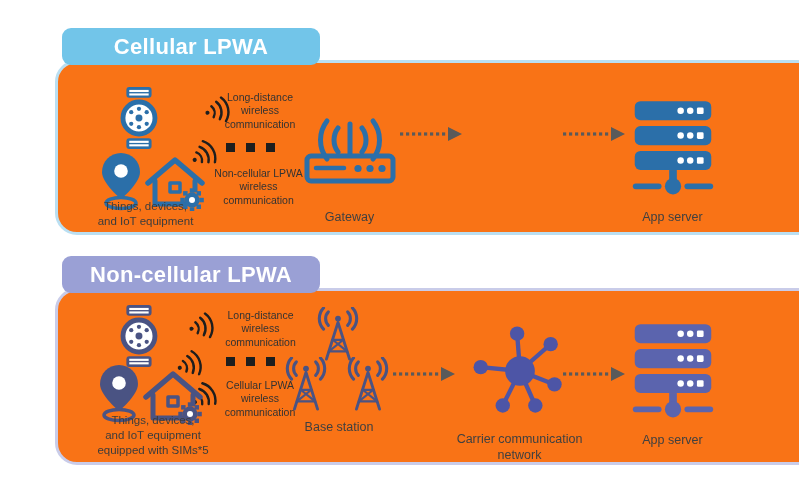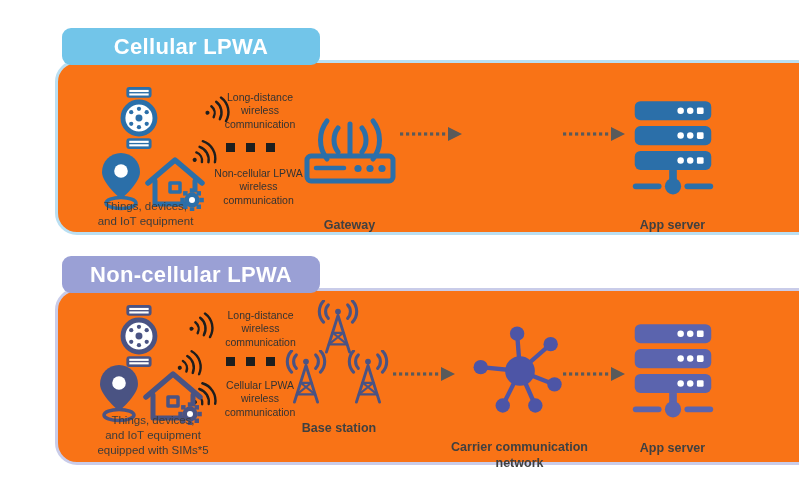--- a/index.html
+++ b/index.html
@@ -19,21 +19,21 @@
   .panel.bottom{top:288px;height:177px;border:3px solid var(--bottom-border,#c9cce9);}
   .pre{white-space:pre-line;}
   .cluster{position:absolute;}
   .cluster .ic{position:absolute;line-height:0;}
   .wlabel{position:absolute;font-size:10.5px;line-height:1.28;text-align:center;color:#333;}
   .dlabel{position:absolute;font-size:11.5px;line-height:1.3;text-align:center;color:#3c3c3c;font-weight:500;}
   .squares{position:absolute;display:flex;gap:11px;}
   .squares i{width:9px;height:9px;background:var(--dark,#1e1e1e);display:block;}
   .node{position:absolute;text-align:center;}
   .icon-box{height:112px;display:flex;align-items:center;justify-content:center;}
-  .node-label{margin-top:12px;font-size:12.5px;color:#404040;font-weight:700;line-height:1.3;}
+  .node-label{margin-top:4px;font-size:12.5px;color:#404040;font-weight:400;line-height:1.3;}
   .arrow{position:absolute;line-height:0;color:var(--arrow,#5a5a5a);}
   .top-ic{color:var(--top-icon,#2b6fa9);}
   .bot-ic{color:var(--bottom-icon,#4a5383);}
   .bot-srv{color:var(--bottom-server,#5b64ae);}
   .hub-ic{color:var(--hub,#4d55a6);}
   .w-ic{color:var(--dark,#1e1e1e);}
   .rot12{transform:rotate(-12deg);} .rot18{transform:rotate(-18deg);}
   .rot30{transform:rotate(-30deg);} .rot32{transform:rotate(-32deg);}
   .bs-grid{position:relative;width:116px;height:104px;}
   .bs-grid .t1{position:absolute;left:34px;top:0;}
@@ -303,21 +303,21 @@
               <circle cx="48" cy="45" r="7.5"></circle>
             </g>
             <circle cx="48" cy="45" r="3" fill="#fff" stroke="none"></circle>
           </svg>
       </span>
       <div class="dlabel pre" style="left:-6px;top:110px;width:162px;">Things, devices,
 and IoT equipment
 equipped with SIMs*5</div>
     </div>
 
-    <div class="node" style="left:222px;top:5px;width:118px;">
+    <div class="node" style="left:222px;top:12px;width:118px;">
       <div class="icon-box bot-ic">
         <div class="bs-grid">
           <span class="t1"><svg width="46" height="54" viewBox="0 0 46 56" fill="none" stroke="currentColor" stroke-linecap="round">
                 <path d="M8 1 A16 16 0 0 0 8 23" stroke-width="3.2"></path>
                 <path d="M13 5 A10 10 0 0 0 13 19" stroke-width="3.2"></path>
                 <path d="M38 1 A16 16 0 0 1 38 23" stroke-width="3.2"></path>
                 <path d="M33 5 A10 10 0 0 1 33 19" stroke-width="3.2"></path>
                 <circle cx="23" cy="12" r="3" fill="currentColor" stroke="none"></circle>
                 <path d="M23 16 L11 54 M23 16 L35 54" stroke-width="3"></path>
                 <path d="M17.5 34 H28.5 M13.6 46 H32.4" stroke-width="2.4"></path>

